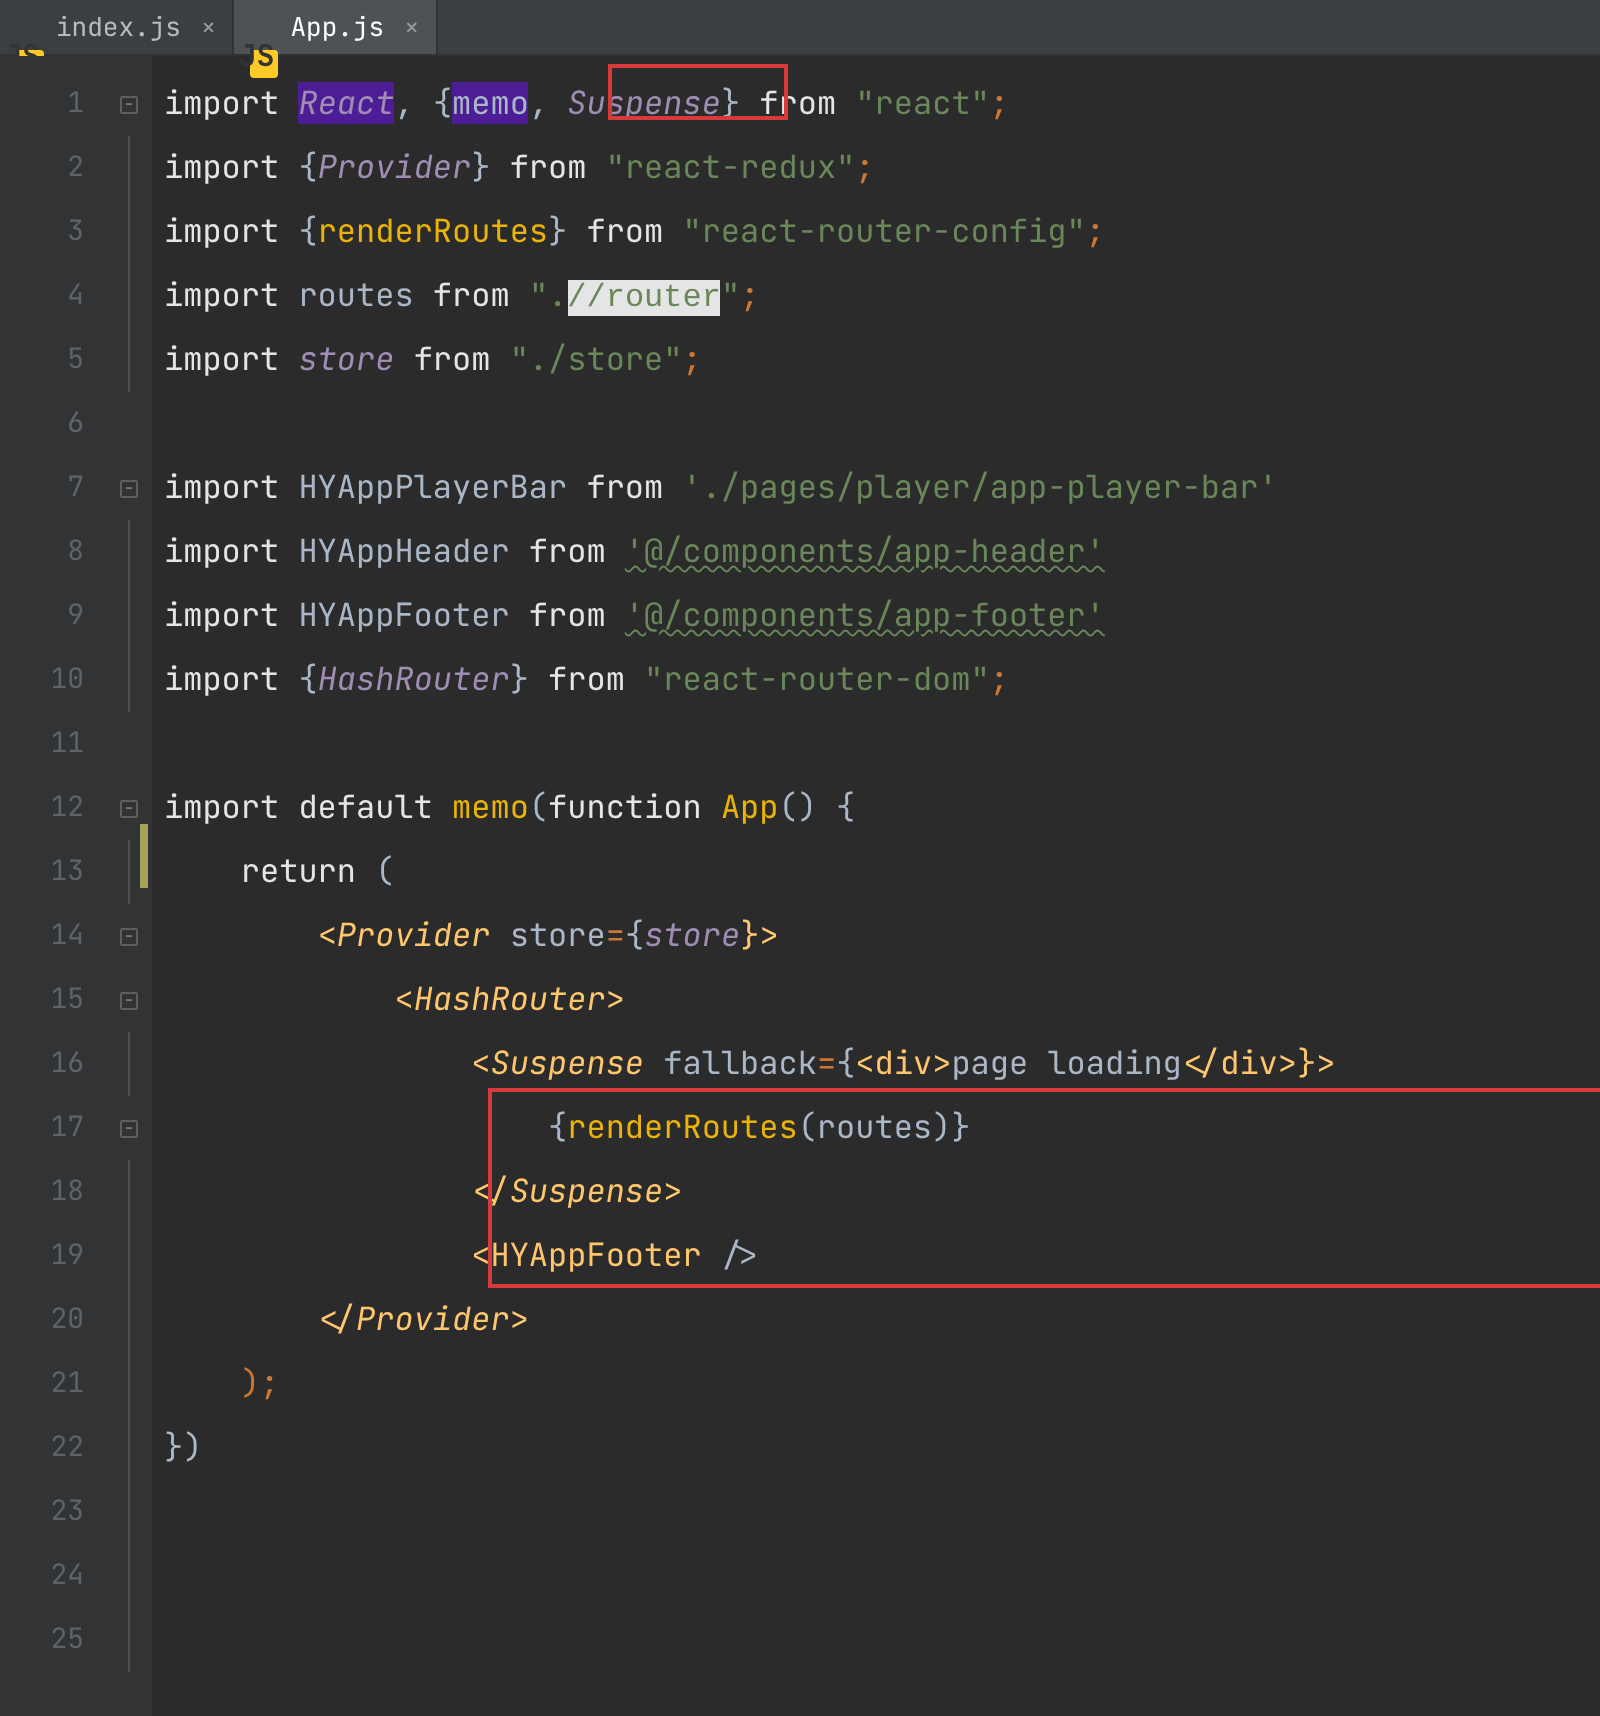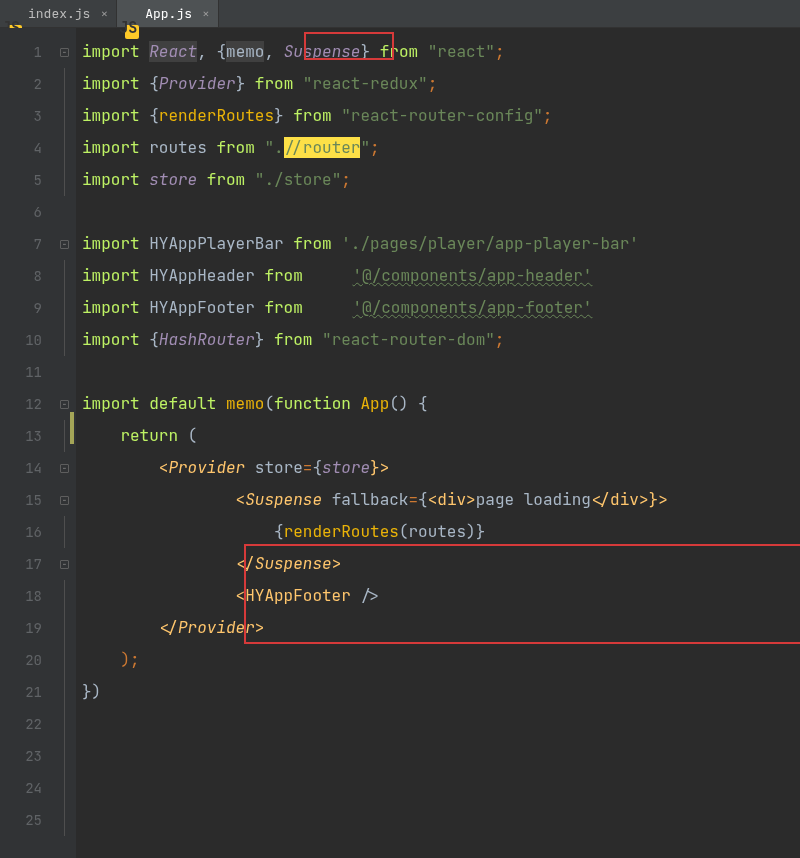--- a/index.html
+++ b/index.html
@@ -109,27 +109,27 @@
     flex: 1;
     padding-top: 8px;
     padding-left: 6px;
     position: relative;
   }
   .code .line {
     height: 32px;
     line-height: 32px;
     white-space: pre;
   }
-  .kw  { color: #bef264; }
+  .kw  { color: #e5e5e5; }
   .def { color: #eab308; }
   .str { color: #6a8759; }
   .ita { font-style: italic; color: #a18db3; }
-  .hl1 { background: #404040; }
-  .hl2 { background: #fde047; }
-  .sq  { text-decoration: underline wavy #6a8759; text-decoration-thickness: 1px; margin-left: 40px; }
+  .hl1 { background: #4c1d95; }
+  .hl2 { background: #e5e5e5; font-family: Liberation Mono, monospace; }
+  .sq  { text-decoration: underline wavy #6a8759; text-decoration-thickness: 1px; }
   .op  { color: #cc7832; }
   .tag { color: #ffc66d; }
   .punc{ color: #a9b7c6; }
   .redbox {
     position: absolute;
     border: 2px solid #d63a3a;
     pointer-events: none;
   }
   .hl-edge {
     position: absolute;
@@ -280,20 +280,21 @@
     <div class="line"><span class="kw">import</span><span> {</span><span class="ita">HashRouter</span><span>} </span><span class="kw">from </span><span class="str">"react-router-dom"</span><span class="op">;</span></div>
 
     <div class="line"></div>
 
     <div class="line"><span class="kw">import default </span><span class="def">memo</span><span>(</span><span class="kw">function </span><span class="def">App</span><span>() {</span></div>
 
     <div class="line"><span>    </span><span class="kw">return </span><span>(</span></div>
 
     <div class="line"><span>        </span><span class="tag">&lt;</span><span class="tag ita">Provider</span><span> </span><span>store</span><span class="op">=</span><span>{</span><span class="ita">store</span><span class="tag">}&gt;</span></div>
 
+    <div class="line"><span>            </span><span class="tag">&lt;</span><span class="tag ita">HashRouter</span><span class="tag">&gt;</span></div>
 
 
     <div class="line"><span>                </span><span class="tag">&lt;</span><span class="tag ita">Suspense</span><span> </span><span>fallback</span><span class="op">=</span><span>{</span><span class="tag">&lt;</span><span class="tag">div</span><span class="tag">&gt;</span><span>page loading</span><span class="tag">&lt;/</span><span class="tag">div</span><span class="tag">&gt;</span><span class="tag">}&gt;</span></div>
 
     <div class="line"><span>                    </span><span>{</span><span class="def">renderRoutes</span><span>(routes)</span><span>}</span></div>
 
     <div class="line"><span>                </span><span class="tag">&lt;/</span><span class="tag ita">Suspense</span><span class="tag">&gt;</span></div>
 
     <div class="line"><span>                </span><span class="tag">&lt;</span><span class="tag">HYAppFooter</span><span class="tag punc"> /&gt;</span></div>
 

